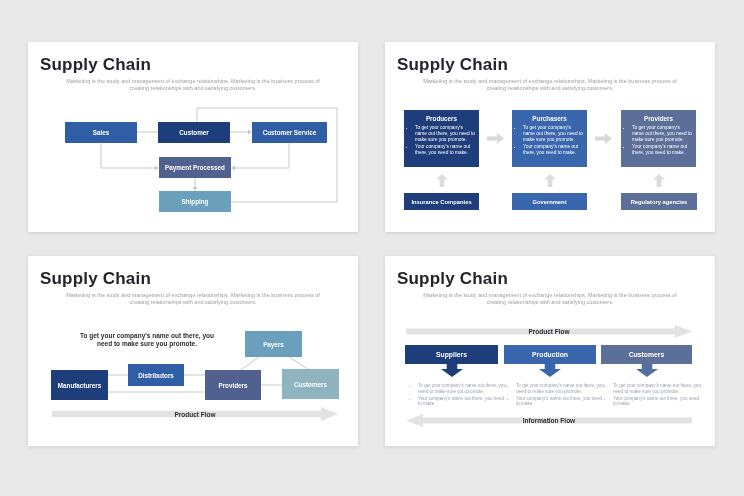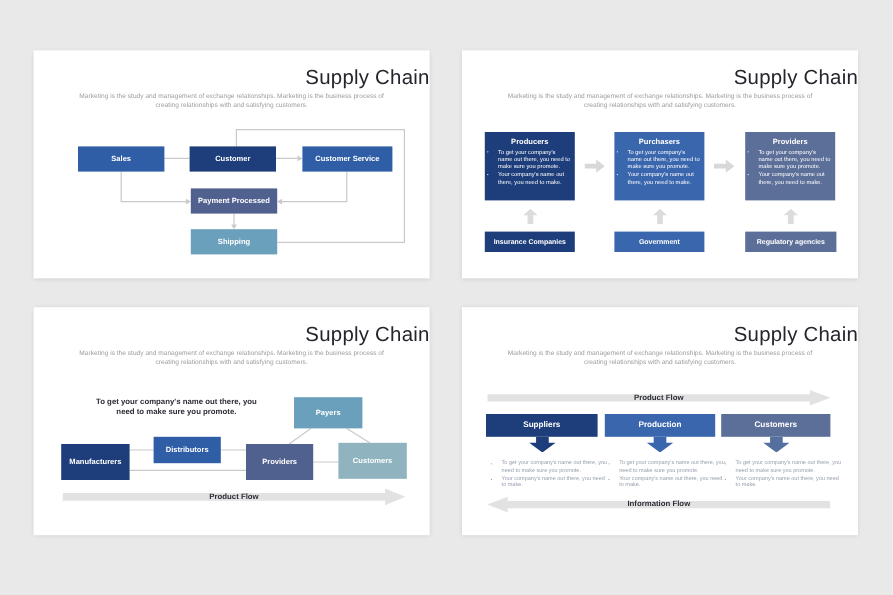--- a/index.html
+++ b/index.html
@@ -1,21 +1,21 @@
 <!DOCTYPE html>
 <html><head>
 <meta charset="utf-8">
 <style>
   html,body{margin:0;padding:0;}
   body{font-family:"Liberation Sans", sans-serif;}
   .canvas{position:relative;width:744px;height:496px;background:#e9e9e9;overflow:hidden;}
   .slide{position:absolute;width:330px;height:190px;background:#ffffff;box-shadow:0 1px 4px rgba(0,0,0,.12);overflow:hidden;}
   .s1{left:28px;top:42px}.s2{left:385px;top:42px}.s3{left:28px;top:256px}.s4{left:385px;top:256px}
 
-  .slide-title{margin:13px 0 0;text-align:right;font-size:17px;font-weight:normal;color:#24252d;letter-spacing:.2px;}
+  .slide-title{margin:13px 12px 0;text-align:left;font-size:17px;font-weight:bold;color:#24252d;letter-spacing:.2px;}
   .slide-sub{margin:3px auto 0;width:264px;text-align:center;font-size:5.5px;line-height:7px;color:#9d9d9d;}
 
   .box{position:absolute;display:flex;align-items:center;justify-content:center;color:#fff;font-weight:bold;font-size:6.3px;text-align:center;}
   .lines{position:absolute;left:0;top:0;width:330px;height:190px;}
 
   
   .b-sales{left:37px;top:80px;width:72px;height:21px;background:#2f5da6}
   .b-customer{left:130px;top:80px;width:72px;height:21px;background:#1d3e7a}
   .b-cs{left:224px;top:80px;width:75px;height:21px;background:#2f5da6}
   .b-pay{left:131px;top:115px;width:72px;height:21px;background:#51618f}

